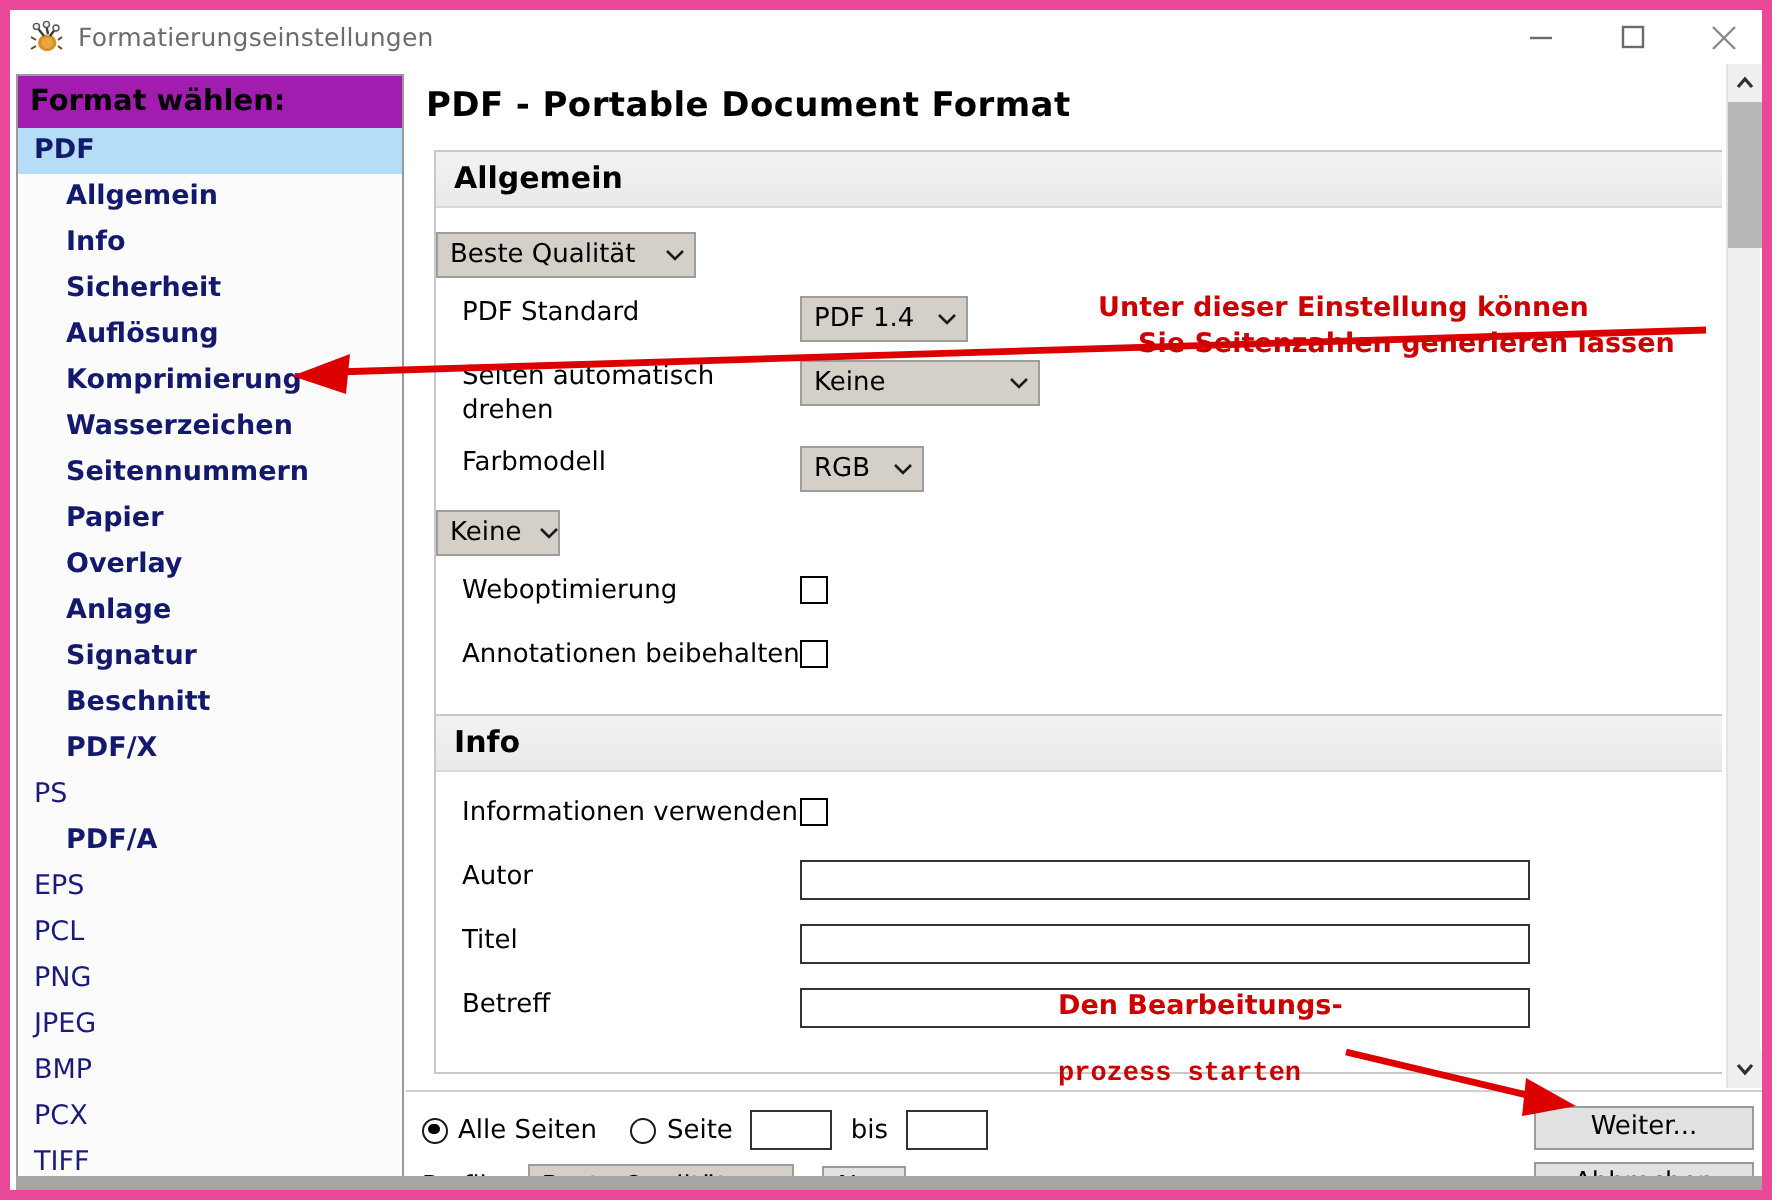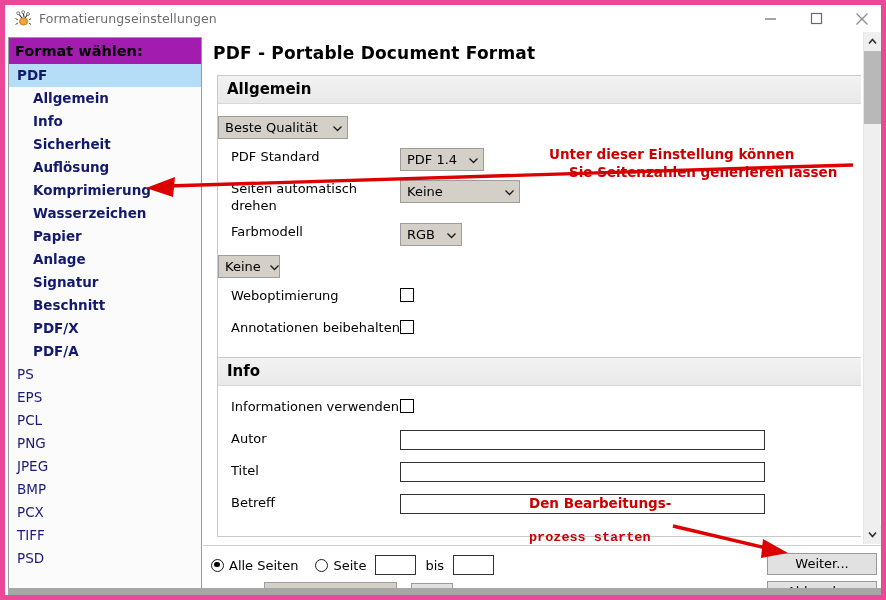--- a/index.html
+++ b/index.html
@@ -301,27 +301,29 @@
     <div id="sidebar">
       <div id="sidebar-title">Format wählen:</div>
       <div id="sidebar-list">
           <div class="fmt-item root selected"><span>PDF</span></div>
           <div class="fmt-item child"><span>Allgemein</span></div>
           <div class="fmt-item child"><span>Info</span></div>
           <div class="fmt-item child"><span>Sicherheit</span></div>
           <div class="fmt-item child"><span>Auflösung</span></div>
           <div class="fmt-item child"><span>Komprimierung</span></div>
           <div class="fmt-item child"><span>Wasserzeichen</span></div>
+          <div class="fmt-item child"><span>Seitennummern</span></div>
           <div class="fmt-item child"><span>Papier</span></div>
+          <div class="fmt-item child"><span>Overlay</span></div>
           <div class="fmt-item child"><span>Anlage</span></div>
           <div class="fmt-item child"><span>Signatur</span></div>
           <div class="fmt-item child"><span>Beschnitt</span></div>
           <div class="fmt-item child"><span>PDF/X</span></div>
+          <div class="fmt-item plain"><span>PS</span></div>
           <div class="fmt-item child"><span>PDF/A</span></div>
-          <div class="fmt-item plain"><span>PS</span></div>
           <div class="fmt-item plain"><span>EPS</span></div>
           <div class="fmt-item plain"><span>PCL</span></div>
           <div class="fmt-item plain"><span>PNG</span></div>
           <div class="fmt-item plain"><span>JPEG</span></div>
           <div class="fmt-item plain"><span>BMP</span></div>
           <div class="fmt-item plain"><span>PCX</span></div>
           <div class="fmt-item plain"><span>TIFF</span></div>
           <div class="fmt-item plain"><span>PSD</span></div>
         </div>
     </div>

